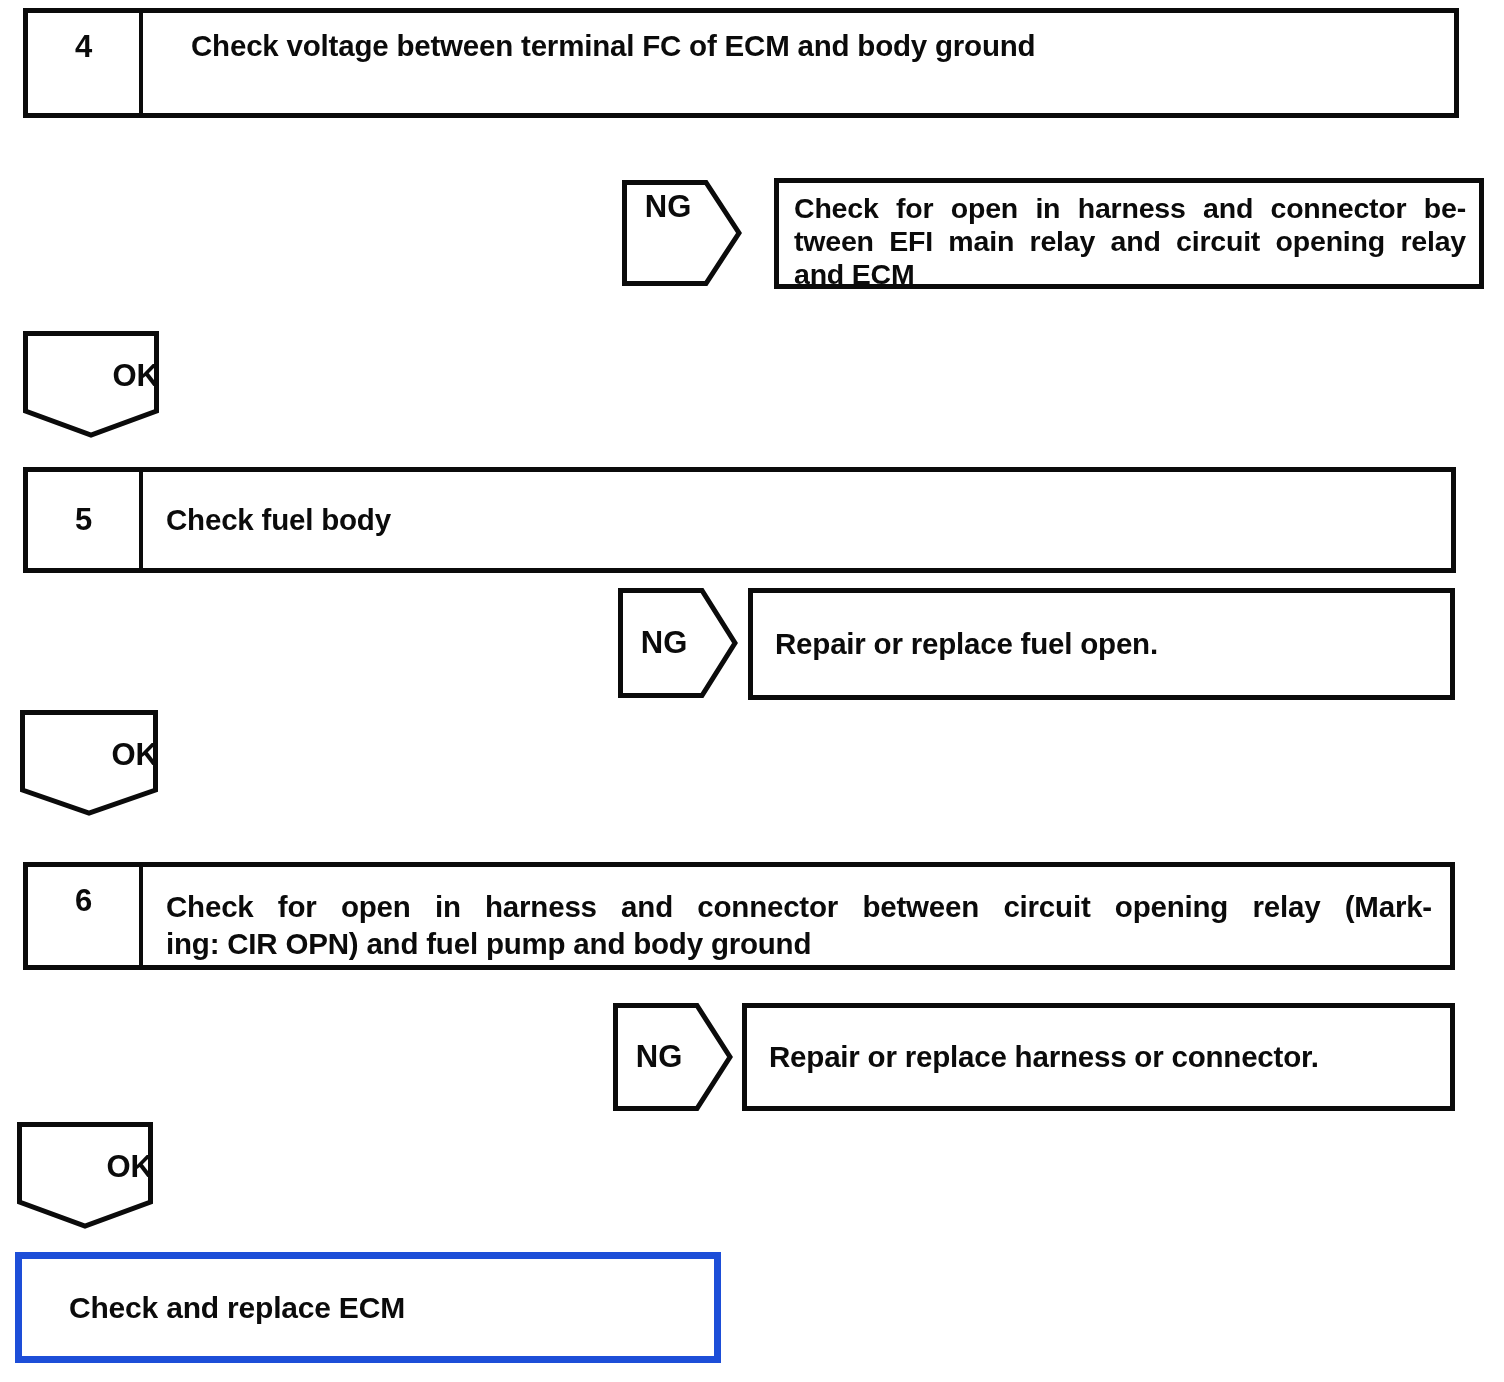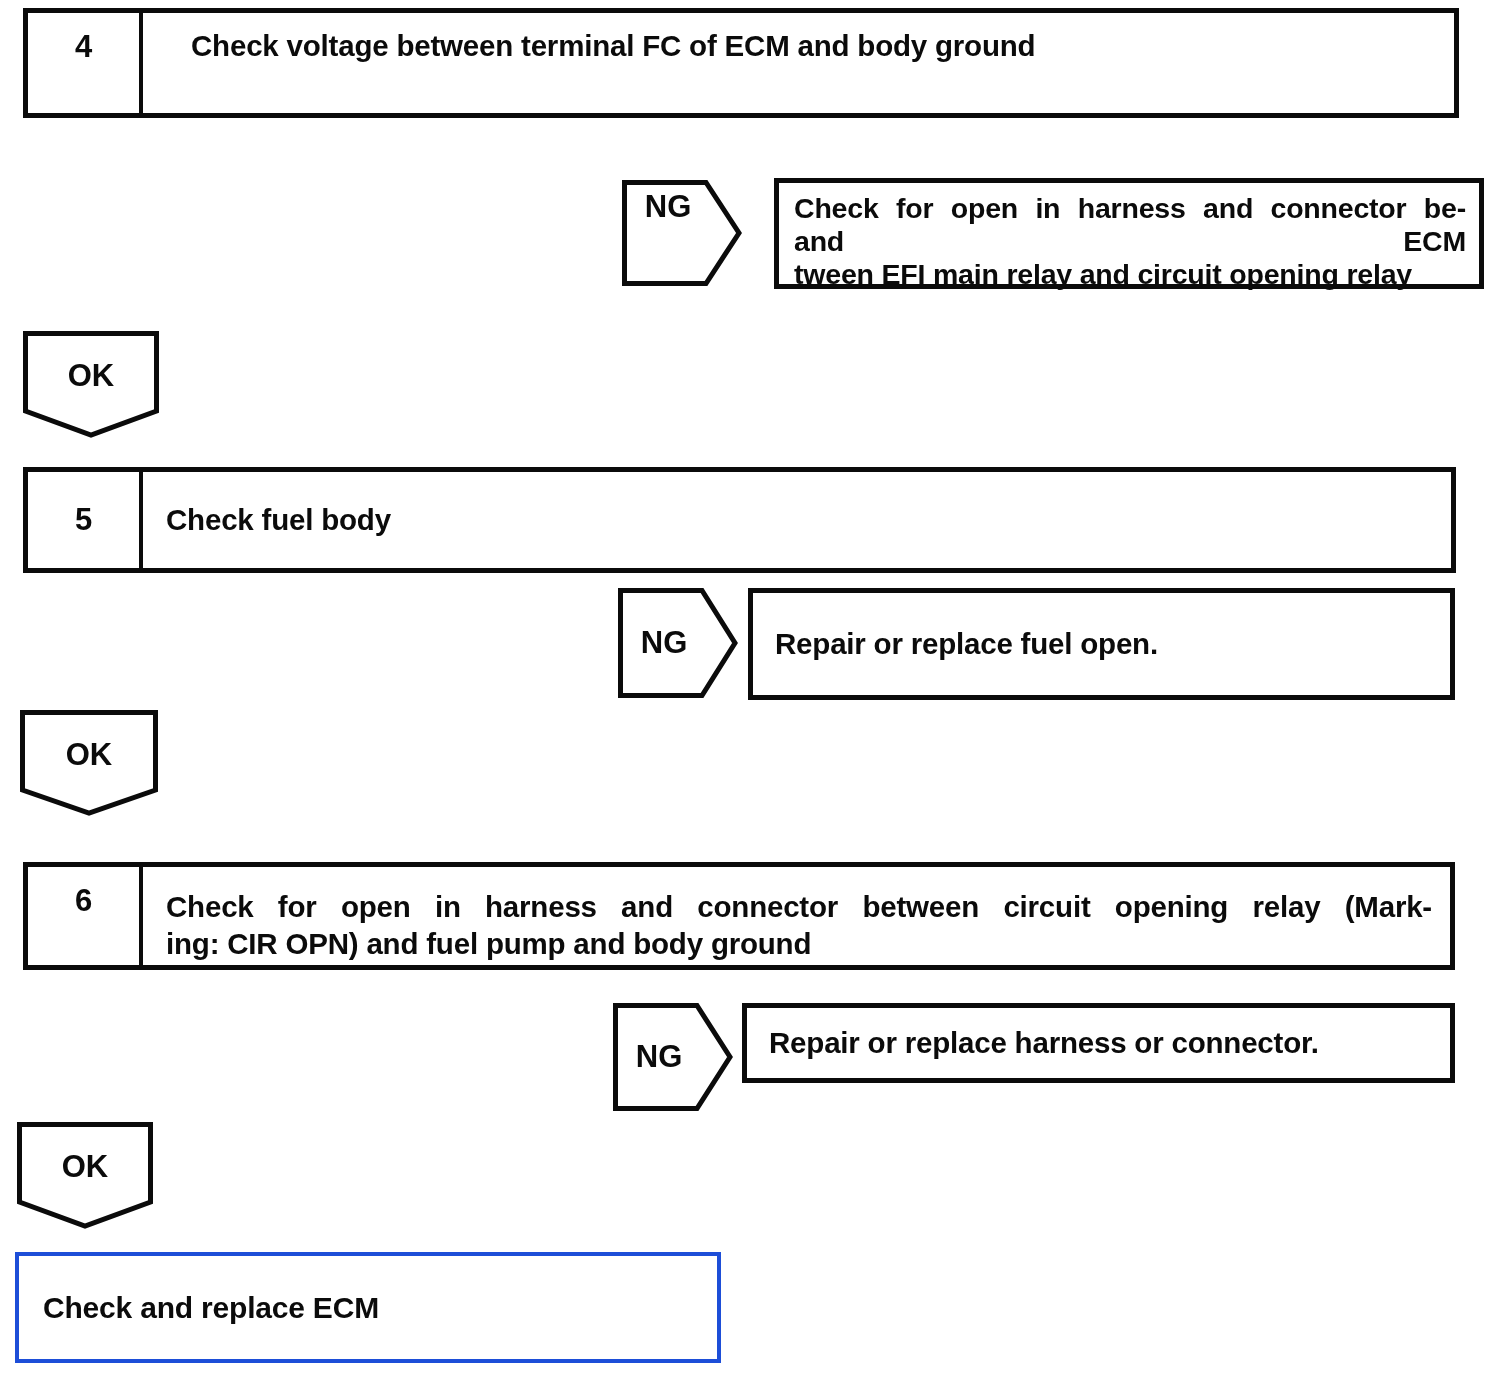--- a/index.html
+++ b/index.html
@@ -31,45 +31,45 @@
   .step-lines > div{text-align:justify;text-align-last:justify;}
   .step-lines > div:last-child{text-align:left;text-align-last:left;}
 
   
   .pent svg{position:absolute;left:0;top:0;width:100%;height:100%;}
   .pent polygon{fill:#ffffff;stroke:#0b0b0b;stroke-width:5;stroke-linejoin:miter;}
   .pent .lbl{position:absolute;font-size:31px;letter-spacing:0;}
   .ng .lbl{left:0;width:92px;text-align:center;}
   .ng .lbl-top{top:9px;}
   .ng .lbl-mid{top:50%;transform:translateY(-50%);}
-  .ok .lbl{left:0;right:0;text-align:center;top:27px;}
+  .ok .lbl{left:0;right:0;text-align:right;top:27px;}
 
-  .final-box{border:4px solid #1d4ed8;background:#fff;display:flex;align-items:center;padding-left:24px;font-size:30px;}
+  .final-box{border:7px solid #1d4ed8;background:#fff;display:flex;align-items:center;padding-left:47px;font-size:30px;}
 </style>
 </head>
 <body>
 
 <div class="canvas">
 
   <div class="abs step-box" style="left:23px;top:8px;width:1436px;height:110px;">
     <div class="num-cell num-top">4</div>
     <div class="step-content content-top">Check voltage between terminal FC of ECM and body ground</div>
   </div>
 
   <div class="abs pent ng" style="left:622px;top:180px;width:120px;height:106px;">
     <svg viewBox="0 0 120 106" preserveAspectRatio="none">
         <polygon points="2.5,2.5 84,2.5 117,53 84,103.5 2.5,103.5"></polygon>
       </svg>
     <span class="lbl lbl-top">NG</span>
   </div>
   <div class="abs result-box" style="left:750px;top:178px;width:710px;height:111px;margin-left:24px;">
     <div class="result-lines">
         <div>Check for open in harness and connector be-</div>
+        <div>tween EFI main relay and circuit opening relay</div>
         <div>and ECM</div>
-        <div>tween EFI main relay and circuit opening relay</div>
       </div>
   </div>
 
   <div class="abs pent ok" style="left:23px;top:331px;width:136px;height:107px;">
     <svg viewBox="0 0 136 107" preserveAspectRatio="none">
         <polygon points="2.5,2.5 133.5,2.5 133.5,80 68,104 2.5,80"></polygon>
       </svg>
     <span class="lbl">OK</span>
   </div>
 
@@ -102,21 +102,21 @@
         <div>ing: CIR OPN) and fuel pump and body ground</div>
       </div>
   </div>
 
   <div class="abs pent ng" style="left:613px;top:1003px;width:120px;height:108px;">
     <svg viewBox="0 0 120 108" preserveAspectRatio="none">
         <polygon points="2.5,2.5 84,2.5 117,54 84,105.5 2.5,105.5"></polygon>
       </svg>
     <span class="lbl lbl-mid">NG</span>
   </div>
-  <div class="abs result-box result-mid" style="left:742px;top:1003px;width:713px;height:80px;">
+  <div class="abs result-box result-mid" style="left:742px;top:1003px;width:713px;height:108px;">
     <span>Repair or replace harness or connector.</span>
   </div>
 
   <div class="abs pent ok" style="left:17px;top:1122px;width:136px;height:107px;">
     <svg viewBox="0 0 136 107" preserveAspectRatio="none">
         <polygon points="2.5,2.5 133.5,2.5 133.5,80 68,104 2.5,80"></polygon>
       </svg>
     <span class="lbl">OK</span>
   </div>
 

